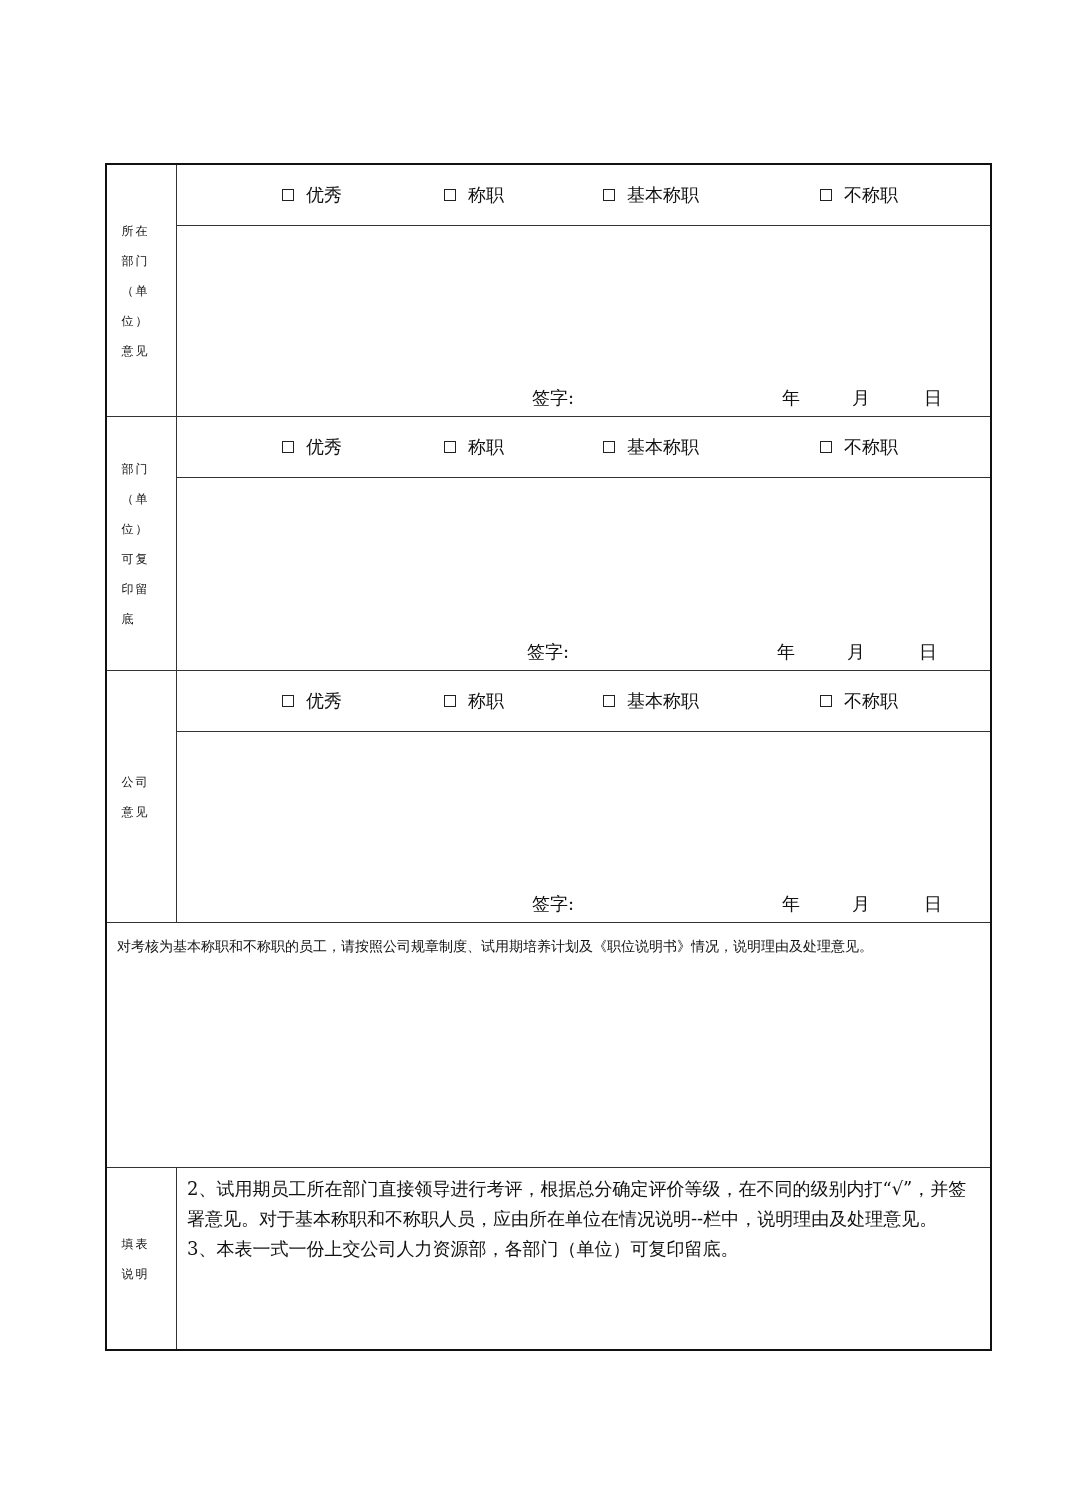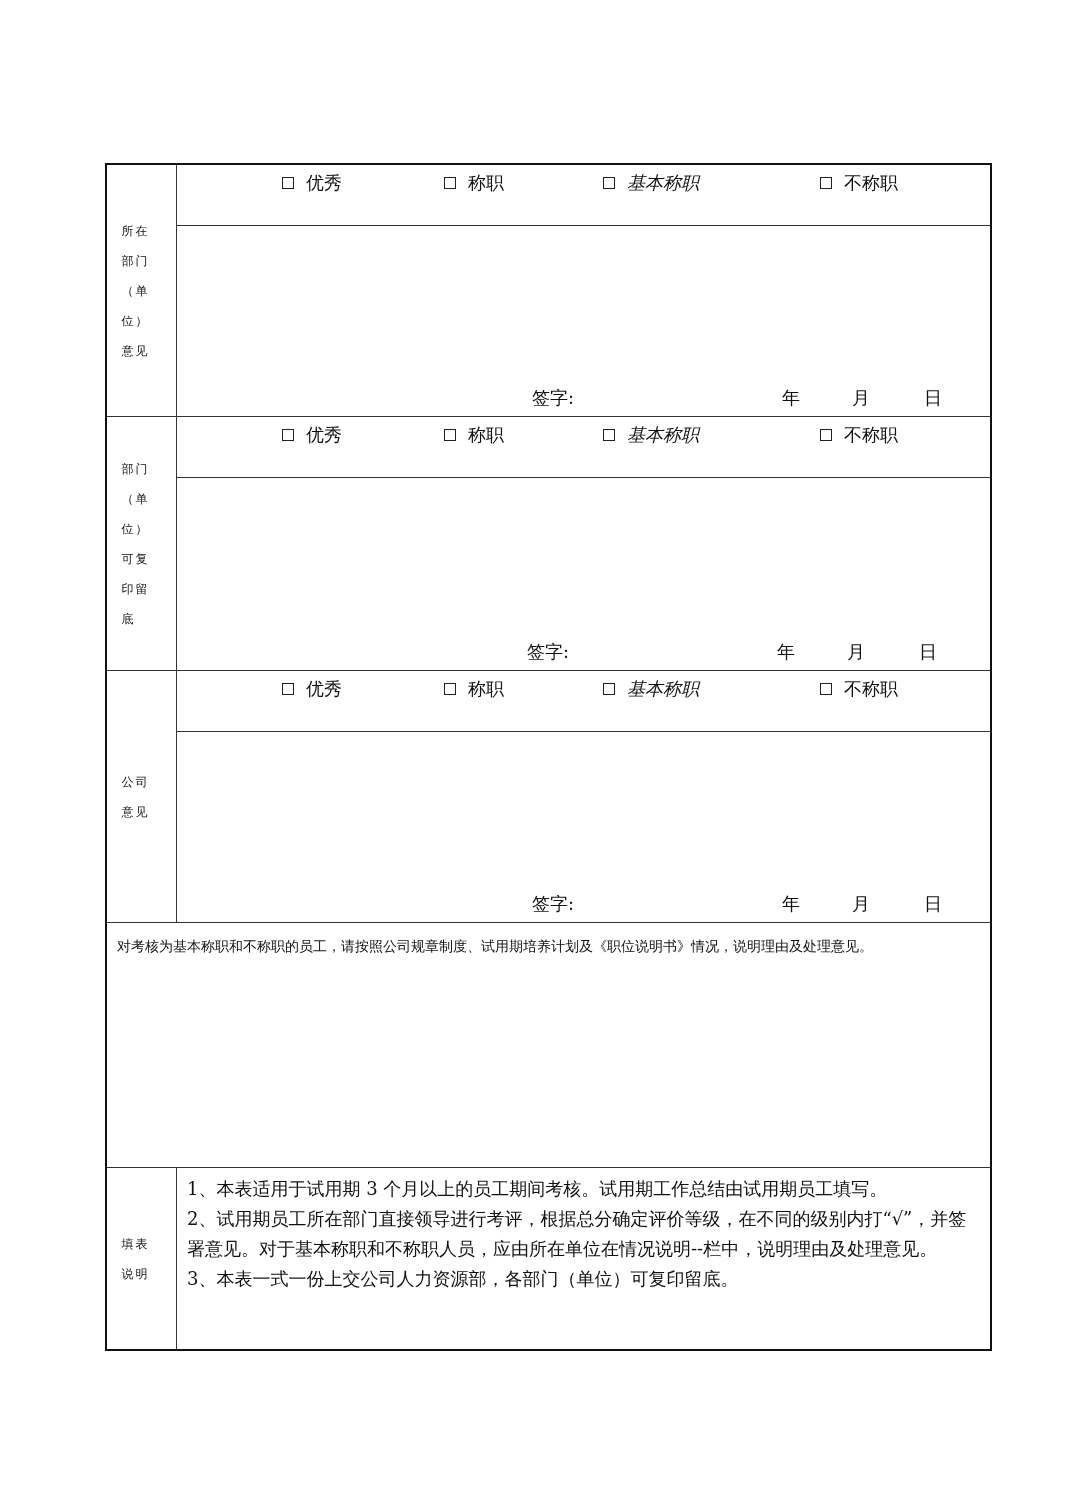--- a/index.html
+++ b/index.html
@@ -5,23 +5,23 @@
   html, body { margin:0; padding:0; background:#ffffff; }
   body { width:1080px; height:1499px; position:relative; font-family:"DejaVu Serif","Liberation Serif",serif; color:#111; }
   .page { position:absolute; left:0; top:0; width:1080px; height:1499px; background:#fff; }
   .form-table { position:absolute; left:105px; top:163px; width:887px; border:2px solid #111; border-collapse:collapse; box-sizing:border-box; }
   .section { display:flex; border-bottom:1.5px solid #333; box-sizing:border-box; }
   .section:last-child { border-bottom:none; }
   .label-col { width:70px; flex:0 0 70px; border-right:1.5px solid #333; display:flex; align-items:center; justify-content:center; box-sizing:border-box; }
   .label-text { width:40px; font-size:12px; line-height:30px; letter-spacing:2px; text-align:left; word-break:break-all; }
   .content-col { flex:1; position:relative; box-sizing:border-box; }
   .rating-row { height:61px; border-bottom:1.5px solid #333; position:relative; box-sizing:border-box; }
-  .opt { position:absolute; top:6px; font-size:18px; display:flex; align-items:center; }
+  .opt { position:absolute; top:18px; font-size:18px; display:flex; align-items:center; }
   .box { display:inline-block; width:12px; height:12px; border:1px solid #222; margin-right:12px; box-sizing:border-box; }
-  .opt-1 { left:105px; } .opt-2 { left:267px; } .opt-3 { left:426px;font-style:italic; } .opt-4 { left:627px;padding-left:16px; }
+  .opt-1 { left:105px; } .opt-2 { left:267px; } .opt-3 { left:426px; } .opt-4 { left:627px;padding-left:16px; }
   .sign-line { position:absolute; bottom:6px; font-size:18px; }
   .sign-label { left:355px;margin-top:14px; } .y-label { left:605px; } .m-label { left:675px; } .d-label { left:747px; }
   .note-text { padding:8px 10px 0 10px; font-size:14px; line-height:30px; }
   .fill-text { padding:6px 10px 0 10px; font-size:18px; line-height:30px; }
 </style>
 </head>
 <body>
 
 <div class="page">
   <div class="form-table">
@@ -121,21 +121,20 @@
         <div class="note-text">对考核为基本称职和不称职的员工，请按照公司规章制度、试用期培养计划及《职位说明书》情况，说明理由及处理意见。</div>
       </div>
     </div>
 
     <div class="section" style="height:181px;">
       <div class="label-col">
         <div class="label-text">填表说明</div>
       </div>
       <div class="content-col">
         <div class="fill-text">
-          <div>1、本表适用于试用期 3 个月以上的员工期间考核。试用期工作总结由试用期员工填写。</div>
           <div>2、试用期员工所在部门直接领导进行考评，根据总分确定评价等级，在不同的级别内打“√”，并签署意见。对于基本称职和不称职人员，应由所在单位在情况说明--栏中，说明理由及处理意见。</div>
           <div>3、本表一式一份上交公司人力资源部，各部门（单位）可复印留底。</div>
         </div>
       </div>
     </div>
 
   </div>
 </div>
 
 </body></html>

